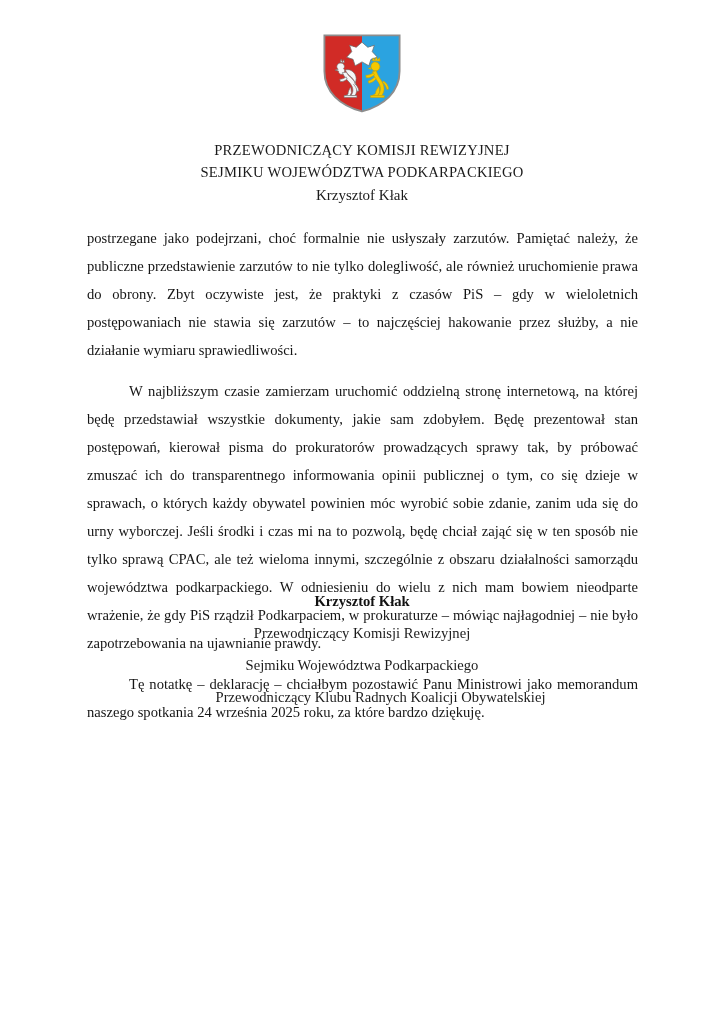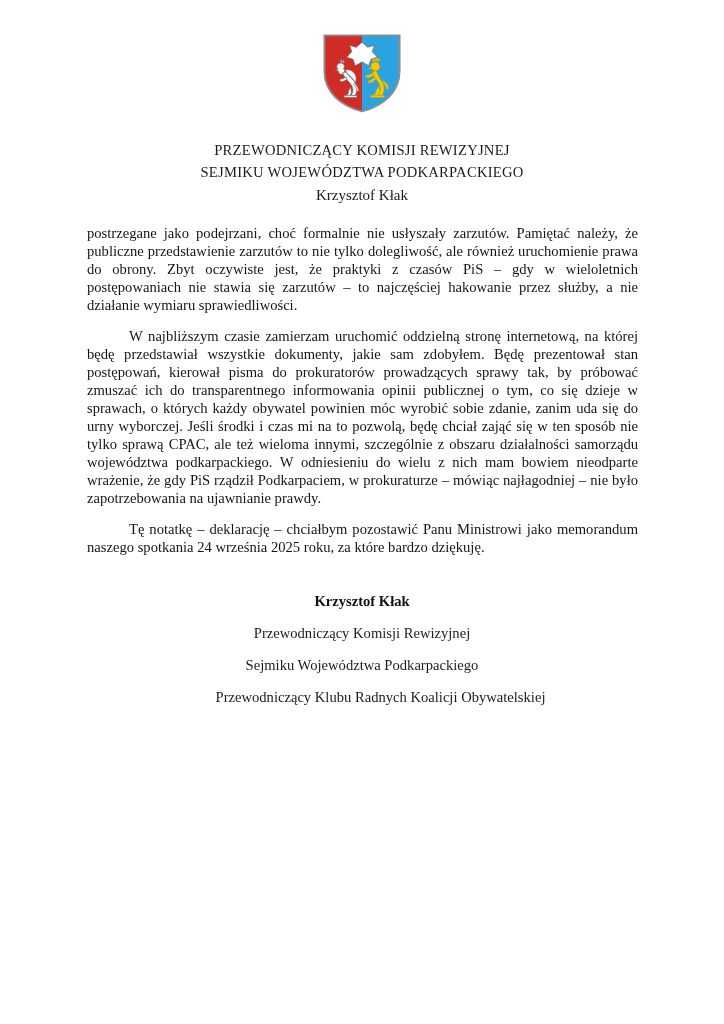--- a/index.html
+++ b/index.html
@@ -67,21 +67,21 @@
   .body-block {
     position: absolute;
     top: 224px;
     left: 87px;
     width: 551px;
   }
   .para {
     text-align: justify;
     text-justify: inter-word;
     font-size: 14.6px;
-    line-height: 18px;
+    line-height: 28px;
     color: #151515;
     margin: 0 0 13px 0;
     hyphens: none;
   }
   .para.indent {
     text-indent: 42px;
   }
   .para:last-child { margin-bottom: 16px; }
 
   

